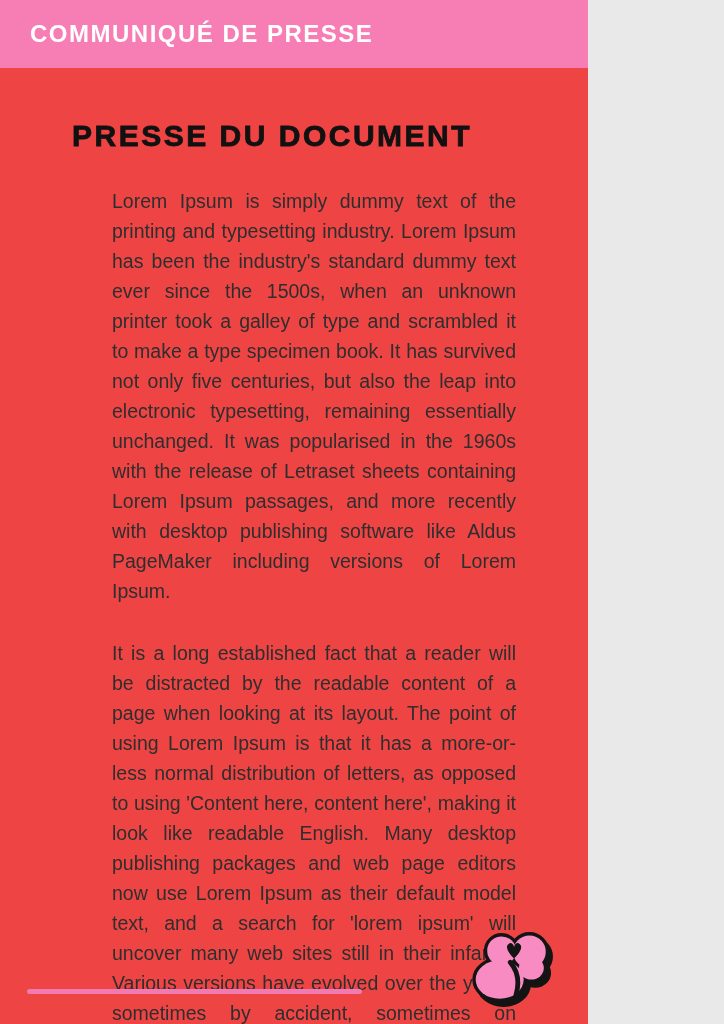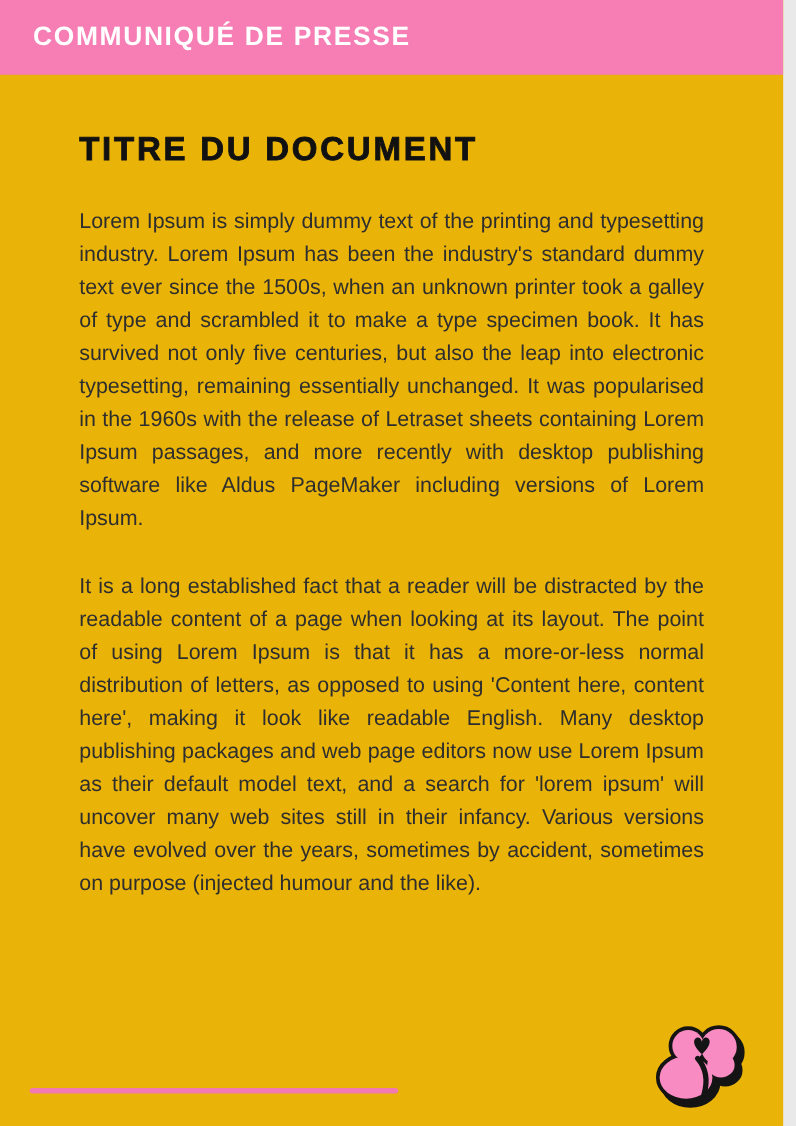--- a/index.html
+++ b/index.html
@@ -7,22 +7,22 @@
     --divider:#f27ab2;
     --logo-fill:#f78bc2;
     --logo-outline:#141414;
     --text:#2e2e2e;
     --header-text:#ffffff;
   }
   *{margin:0;padding:0;box-sizing:border-box;}
   html,body{background:#e9e9e9;}
   .page{
     position:relative;
-    width:712px;height:1024px;
-    background:#eab308;
+    width:588px;height:1024px;
+    background:#ef4444;
     overflow:hidden;
     font-family:"Liberation Sans", sans-serif;
   }
   .header-band{
     height:68px;
     background:var(--accent);
     display:flex;align-items:center;
     padding:0 30px;
   }
   .header-band .header-label{
@@ -43,20 +43,21 @@
     color:#111111;
     -webkit-text-stroke:0.8px #111111;
     margin-bottom:32px;
   }
   .doc-paragraph{
     font-size:19.5px;
     line-height:30px;
     color:var(--text);
     text-align:justify;
     margin-bottom:32px;
+    margin-left:40px;
   }
   .doc-closing{
     font-size:19.5px;
     line-height:30px;
     color:var(--text);
     margin-top:3px;
   }
   .footer-divider{
     position:absolute;
     left:27px;
@@ -82,21 +83,21 @@
 </head>
 <body>
 
 <div class="page">
 
   <header class="header-band">
     <span class="header-label">COMMUNIQUÉ DE PRESSE</span>
   </header>
 
   <main class="doc-body">
-    <h1 class="doc-title">TITRE DU DOCUMENT</h1>
+    <h1 class="doc-title">PRESSE DU DOCUMENT</h1>
 
     <p class="doc-paragraph">Lorem Ipsum is simply dummy text of the printing and typesetting industry. Lorem Ipsum has been the industry's standard dummy text ever since the 1500s, when an unknown printer took a galley of type and scrambled it to make a type specimen book. It has survived not only five centuries, but also the leap into electronic typesetting, remaining essentially unchanged. It was popularised in the 1960s with the release of Letraset sheets containing Lorem Ipsum passages, and more recently with desktop publishing software like Aldus PageMaker including versions of Lorem Ipsum.</p>
 
     <p class="doc-paragraph">It is a long established fact that a reader will be distracted by the readable content of a page when looking at its layout. The point of using Lorem Ipsum is that it has a more-or-less normal distribution of letters, as opposed to using 'Content here, content here', making it look like readable English. Many desktop publishing packages and web page editors now use Lorem Ipsum as their default model text, and a search for 'lorem ipsum' will uncover many web sites still in their infancy. Various versions have evolved over the years, sometimes by accident, sometimes on purpose (injected humour and the like).</p>
 
   </main>
 
   <div class="footer-divider"></div>
 
   <svg class="logo" viewBox="0 0 110 100" aria-hidden="true">

